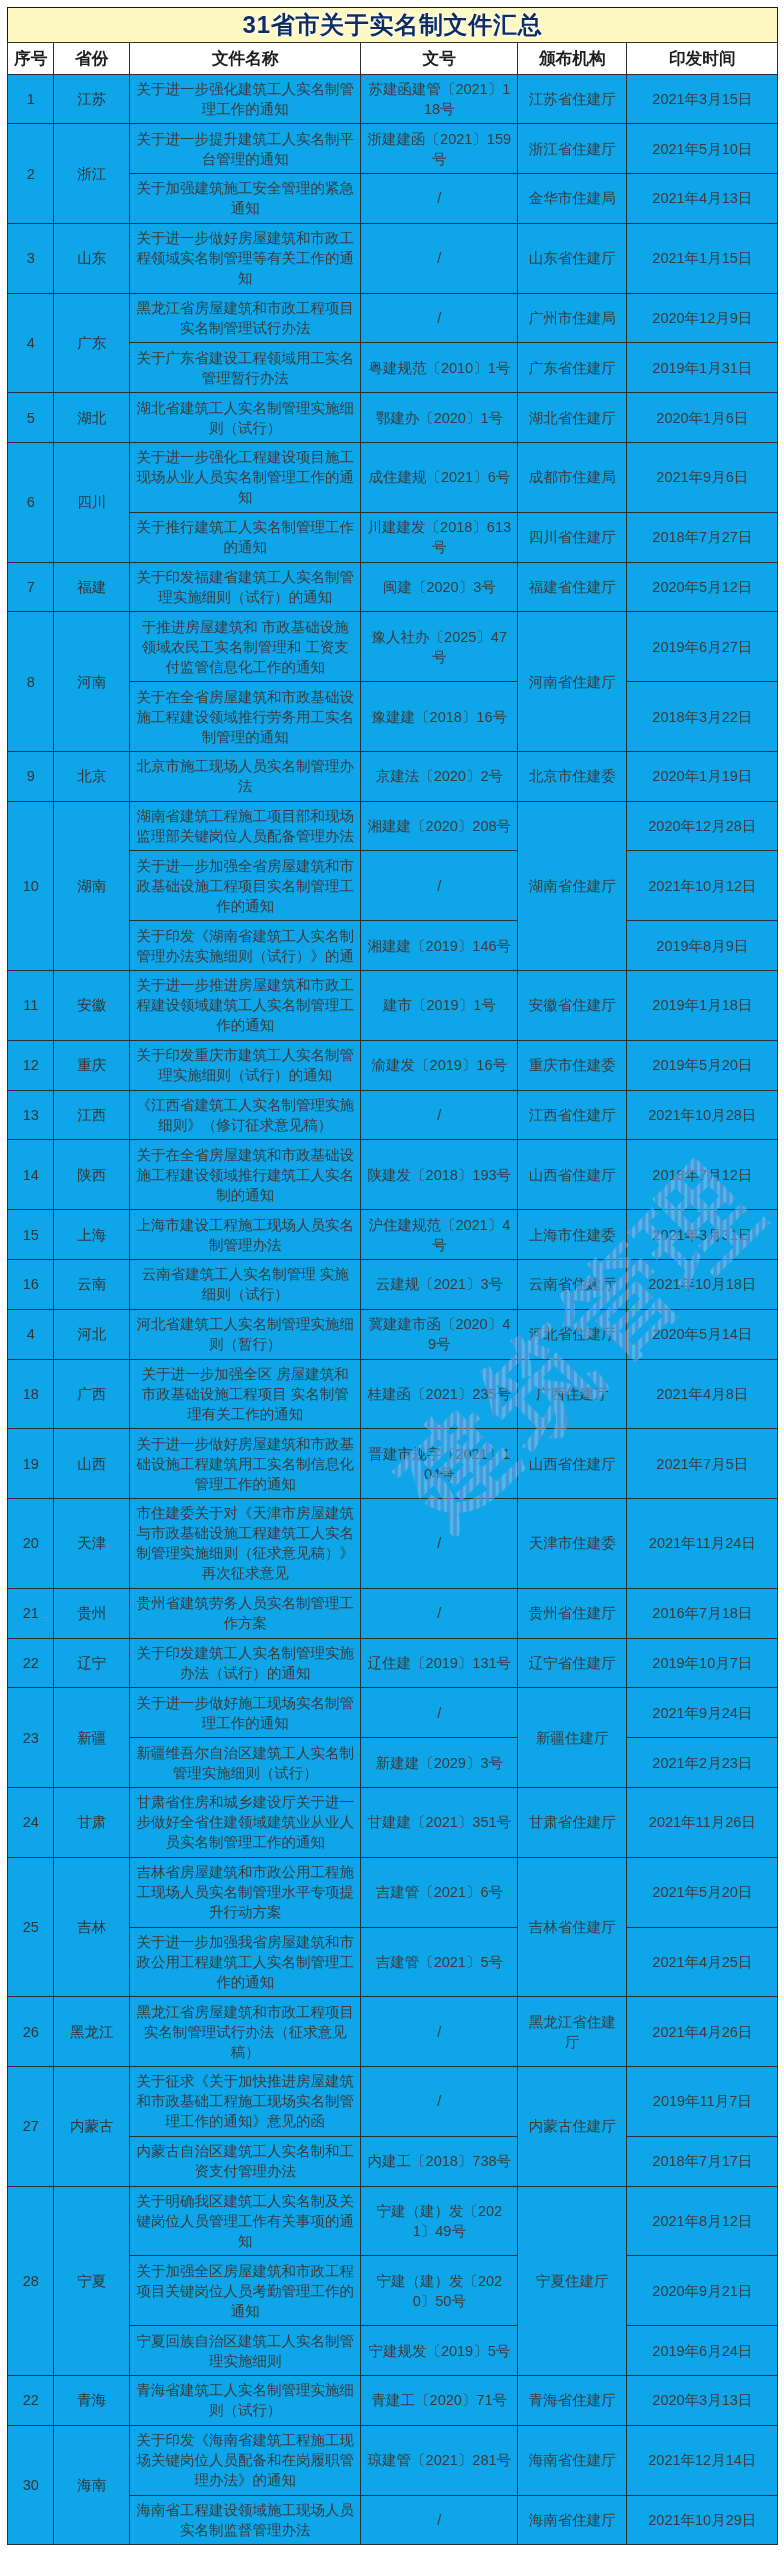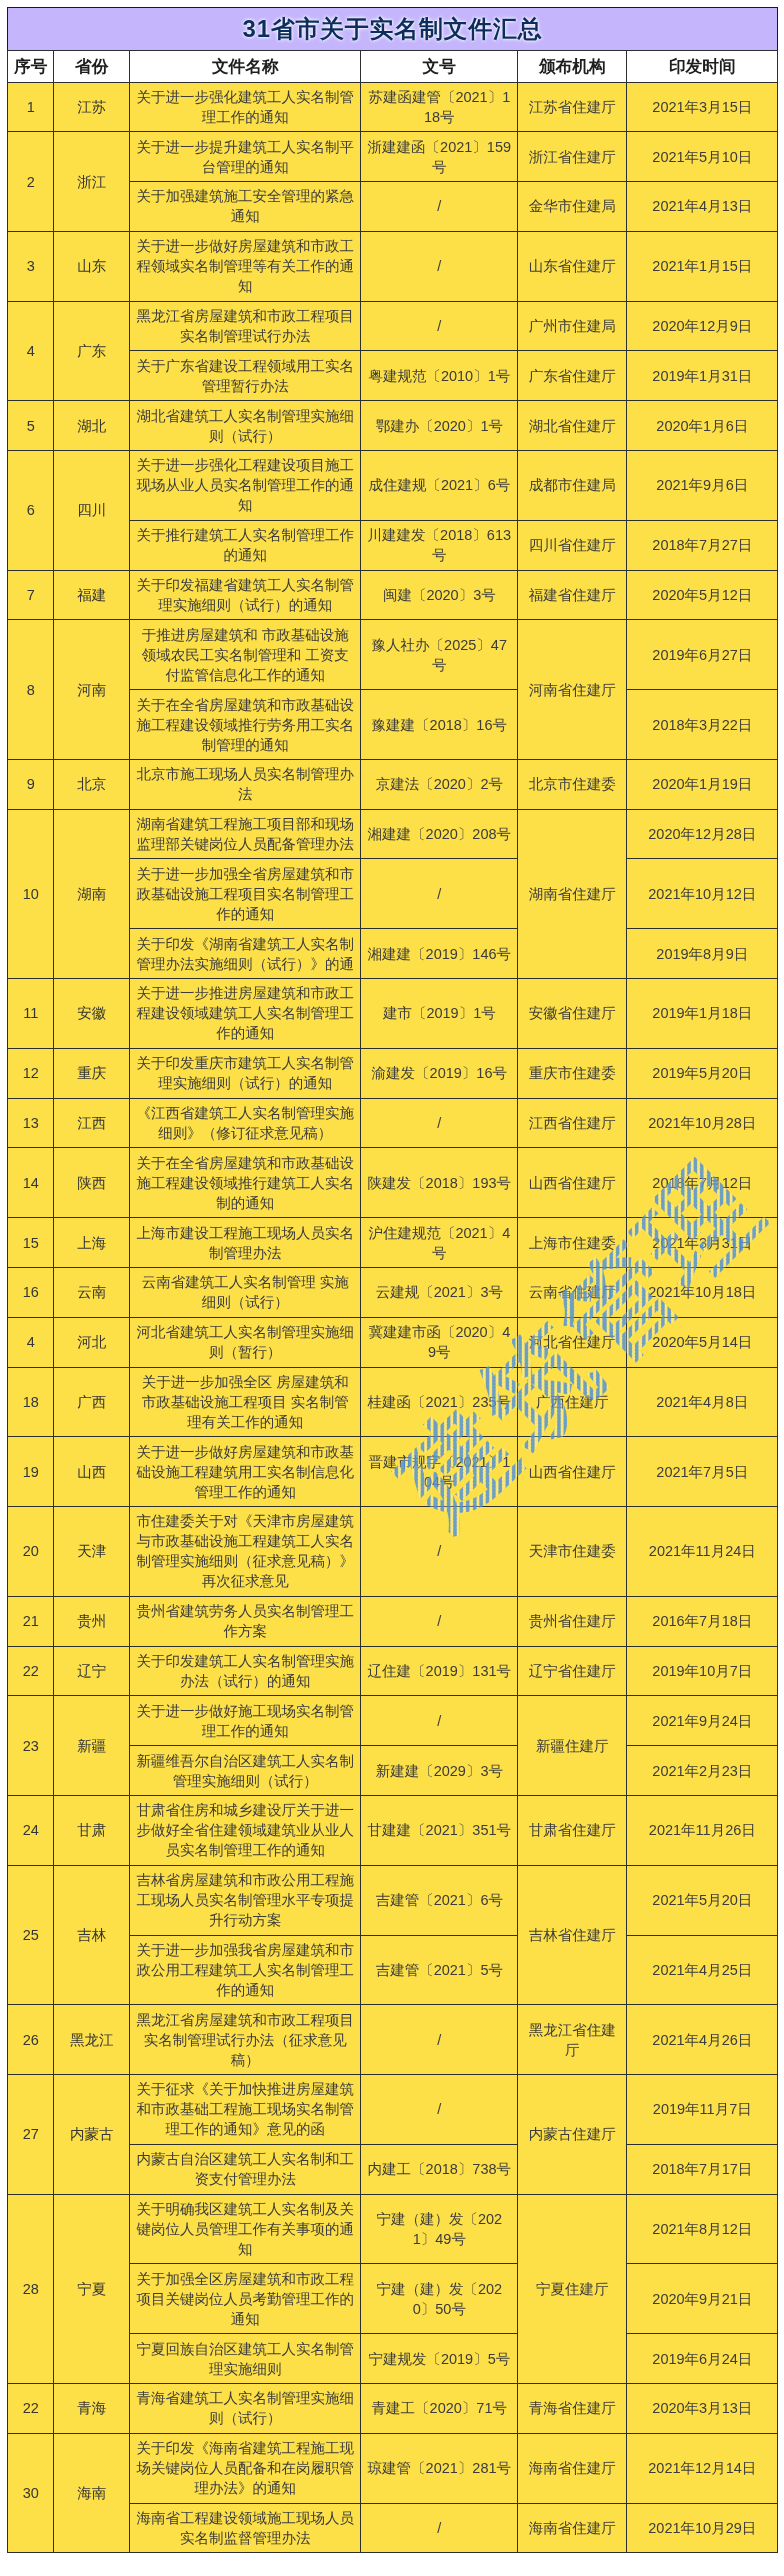--- a/index.html
+++ b/index.html
@@ -9,41 +9,41 @@
     font-family: "Liberation Sans", "DejaVu Sans", sans-serif;
     color: #3c3c3c;
   }
   .page {
     position: relative;
     width: 785px;
     padding: 7.3px 7.3px 0 7.3px;
     background: #ffffff;
   }
   .title-bar {
-    background: #c4b5fd;
+    background: #fef9c3;
     border: 1.5px solid #17191b;
     border-bottom: none;
-    height: 43px;
+    height: 35px;
     display: flex;
     align-items: center;
     justify-content: center;
   }
   .title-bar h1 {
     margin: 0;
     font-size: 24px;
     font-weight: bold;
     color: #0d2d5e;
     letter-spacing: 0.7px;
     text-shadow: 0 0 4.4px #ffffff, 0 0 2.2px #ffffff, 0 0 0.7px #ffffff;
   }
   table.doc-table {
     width: 770px;
     border-collapse: collapse;
     table-layout: fixed;
-    background: #fde047;
+    background: #0ea5e9;
   }
   table.doc-table col.c-no       { width: 46px; }
   table.doc-table col.c-province { width: 76px; }
   table.doc-table col.c-name     { width: 231px; }
   table.doc-table col.c-docno    { width: 157px; }
   table.doc-table col.c-agency   { width: 109px; }
   table.doc-table col.c-date     { width: 151px; }
   table.doc-table th, table.doc-table td {
     border: 1.5px solid #2c2e30;
     text-align: center;

